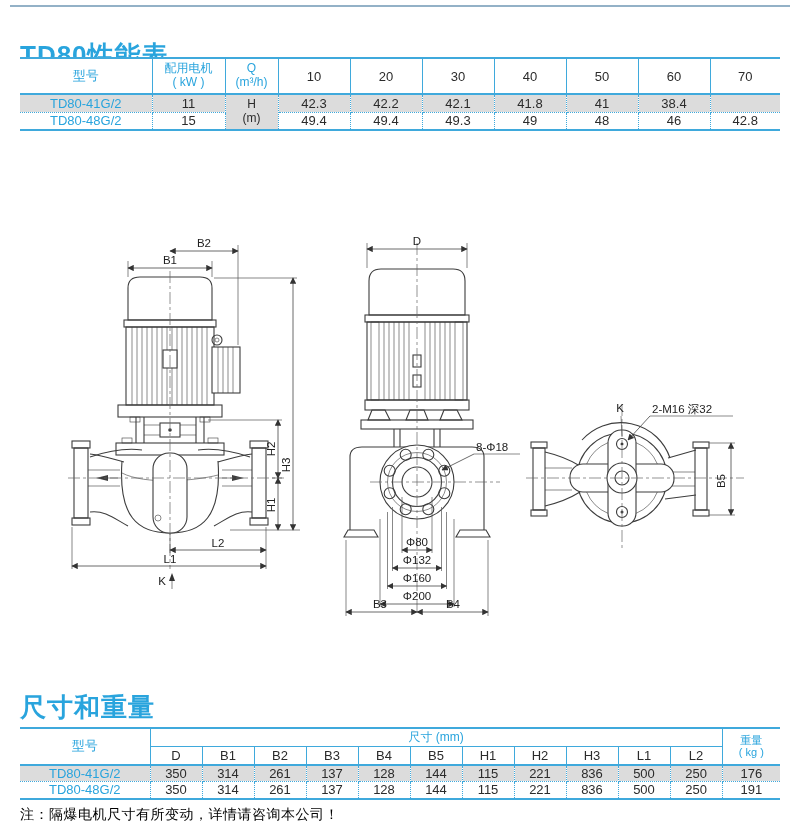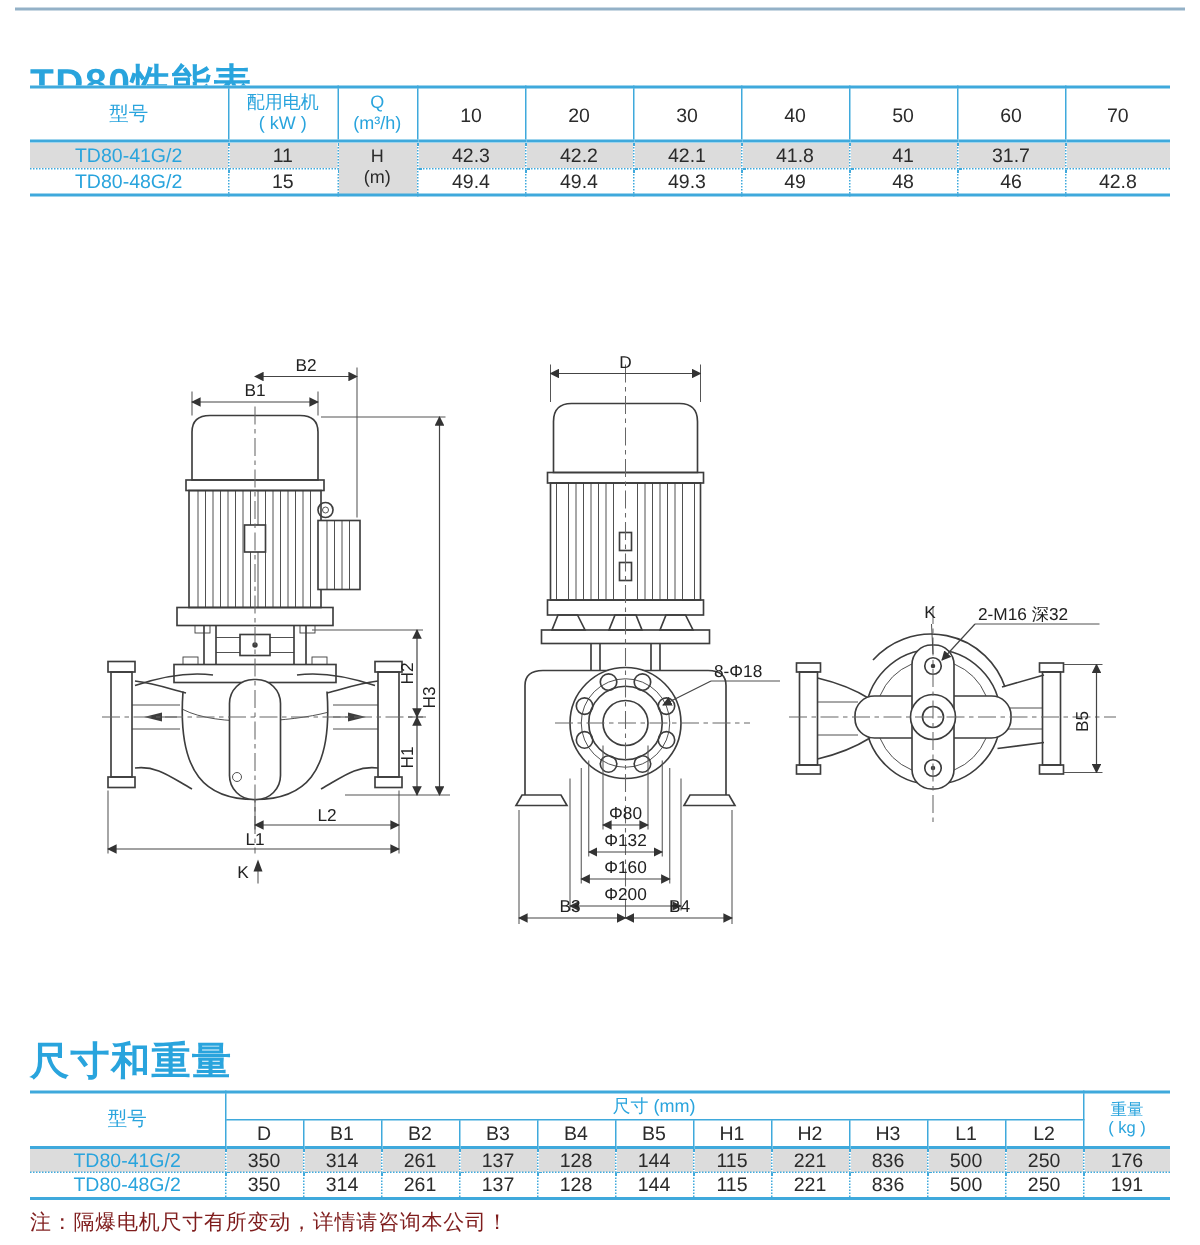--- a/index.html
+++ b/index.html
@@ -45,21 +45,21 @@
        border-top:2px solid var(--grid);border-bottom:2px solid var(--grid);}
   .dim thead tr{height:18px;}
   .dim tbody tr{height:17px;}
   .dim th.model-h{border-right:1px solid var(--grid);border-bottom:2px solid var(--grid);}
   .dim th.size-h{border-right:1px solid var(--grid);border-bottom:1px solid var(--grid);font-size:12px;margin-left:23px;}
   .dim th.weight-h{border-bottom:2px solid var(--grid);font-size:11px;line-height:1.15;}
   .dim th.letter{border-bottom:2px solid var(--grid);border-right:1px solid var(--grid);}
   .dim th.letter:last-child{border-right:1px solid var(--grid);}
   .dim tbody tr.row-a td{background:var(--gray);border-bottom:1px dotted var(--grid);}
 
-  .note{position:absolute;left:20px;top:806px;font-size:14px;color:#7f1d1d;letter-spacing:.5px;}
+  .note{position:absolute;left:20px;top:806px;font-size:14px;color:#000000;letter-spacing:.5px;}
 
   
   .drawing{position:absolute;}
   #dwg-left{left:60px;top:235px;}
   #dwg-mid{left:330px;top:235px;}
   #dwg-right{left:520px;top:398px;}
   svg .obj{stroke:var(--draw);stroke-width:1.1;fill:none;}
   svg .objw{stroke:var(--draw);stroke-width:1.1;fill:#fff;}
   svg .thin{stroke:var(--draw);stroke-width:.6;fill:none;}
   svg .dimln{stroke:#444;stroke-width:.8;fill:none;}
@@ -113,21 +113,21 @@
       <td class="dr">11</td>
       <td class="dr merged two-line" rowspan="2">
         <div>H</div>
         <div>(m)</div>
       </td>
       <td class="dr">42.3</td>
       <td class="dr">42.2</td>
       <td class="dr">42.1</td>
       <td class="dr">41.8</td>
       <td class="dr">41</td>
-      <td class="dr">31.7</td>
+      <td class="dr">38.4</td>
       <td></td>
     </tr>
     <tr>
       <td class="dr blue">TD80-48G/2</td>
       <td class="dr">15</td>
       <td class="dr">49.4</td>
       <td class="dr">49.4</td>
       <td class="dr">49.3</td>
       <td class="dr">49</td>
       <td class="dr">48</td>

